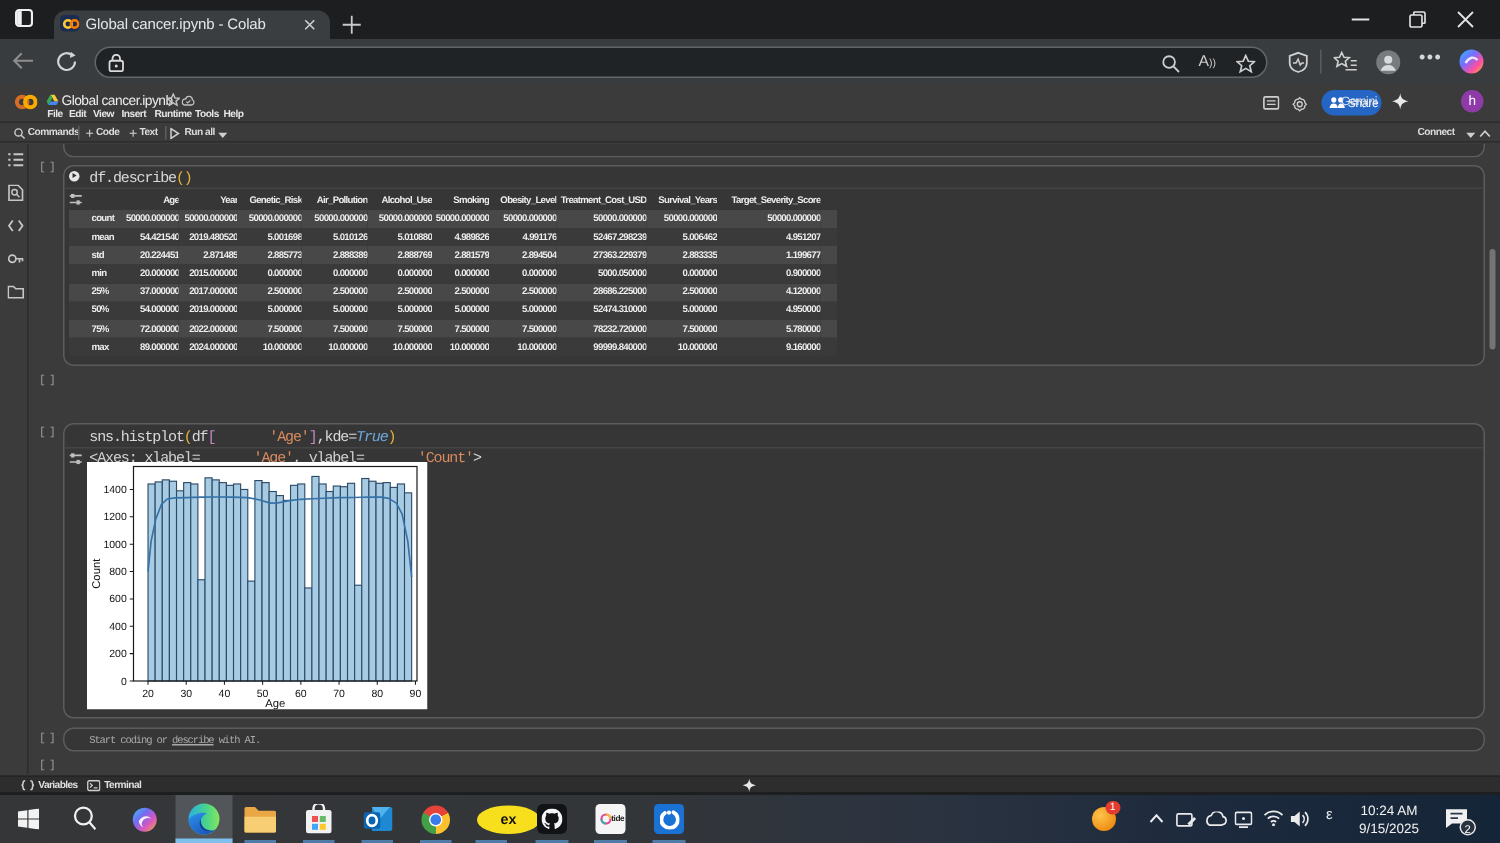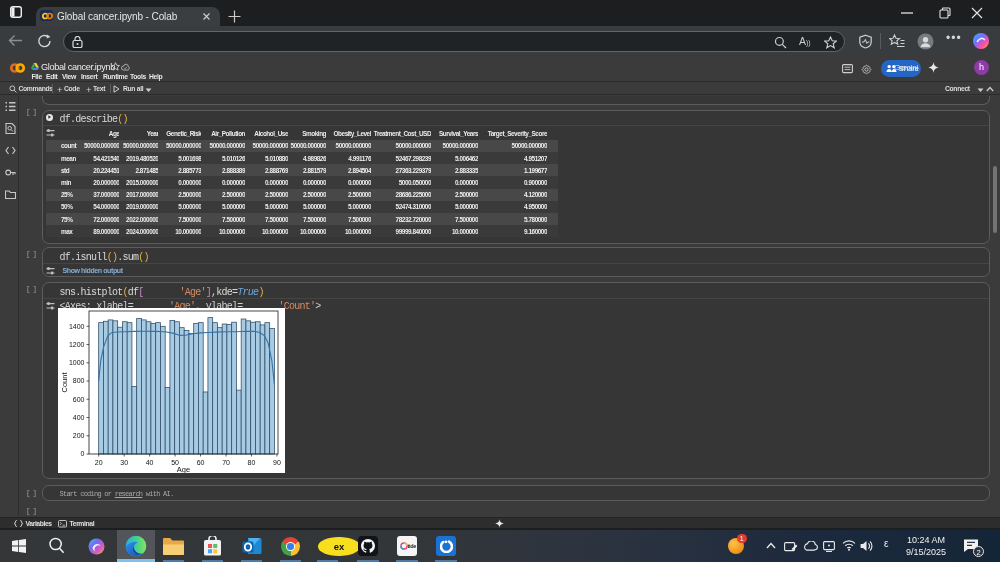--- a/index.html
+++ b/index.html
@@ -386,30 +386,20 @@
               <td>10.000000</td>
               <td>99999.840000</td>
               <td>10.000000</td>
               <td>9.160000</td>
               <td></td>
             </tr>
 </tbody>
         </table>
 
       <div class="gutter" style="top:154.5px">[ ]</div>
-      <div class="cell" style="top:151.5px;height:29.5px">
-        <div class="code abs" style="left:17px;top:3.8px">df.isnull<span class="y">()</span>.sum<span class="y">()</span></div>
-        <div class="abs" style="left:0;top:15px;width:100%;height:1px;background:#454545"></div>
-        <svg class="abs" style="left:3.5px;top:19px" width="9" height="8" viewBox="0 0 9 8">
-          <path d="M0.5 1.6 H8.5 M0.5 6 H8.5" stroke="#c0c0c0" stroke-width="1.1"></path>
-          <rect x="1.4" y="0.2" width="2.2" height="2.8" fill="#c0c0c0"></rect>
-          <rect x="5" y="4.6" width="2.2" height="2.8" fill="#c0c0c0"></rect>
-        </svg>
-        <div class="abs" style="left:20px;top:18.5px;font-size:7px;letter-spacing:-0.4px;font-weight:bold;color:#88aed6">Show hidden output</div>
-      </div>
 
       <div class="gutter" style="top:189.5px">[ ]</div>
       <div class="cell" style="top:186.5px;height:197px">
         <div class="code abs" style="left:17px;top:3.8px">sns.histplot<span class="y">(</span>df<span class="p">[</span><span class="o">'Age'</span><span class="p">]</span>,kde=<span class="b">True</span><span class="y">)</span></div>
         <div class="abs" style="left:0;top:15px;width:100%;height:1px;background:#454545"></div>
         <svg class="abs" style="left:3.5px;top:19px" width="9" height="8" viewBox="0 0 9 8">
           <path d="M0.5 1.6 H8.5 M0.5 6 H8.5" stroke="#c0c0c0" stroke-width="1.1"></path>
           <rect x="1.4" y="0.2" width="2.2" height="2.8" fill="#c0c0c0"></rect>
           <rect x="5" y="4.6" width="2.2" height="2.8" fill="#c0c0c0"></rect>
         </svg>
@@ -487,21 +477,21 @@
 <line x1="193.51" y1="146.0" x2="193.51" y2="148.5" stroke="#1a1a1a" stroke-width="0.7"></line>
 <text x="193.51" y="156.5" font-family="Liberation Sans, sans-serif" font-size="7" fill="#111" text-anchor="middle">80</text>
 <line x1="218.98" y1="146.0" x2="218.98" y2="148.5" stroke="#1a1a1a" stroke-width="0.7"></line>
 <text x="218.98" y="156.5" font-family="Liberation Sans, sans-serif" font-size="7" fill="#111" text-anchor="middle">90</text>
 <text x="125.5" y="163.5" font-family="Liberation Sans, sans-serif" font-size="7.5" fill="#111" text-anchor="middle">Age</text>
 <text x="8.5" y="74.5" font-family="Liberation Sans, sans-serif" font-size="7.5" fill="#111" text-anchor="middle" transform="rotate(-90 8.5 74.5)">Count</text>
 </svg>
 
       <div class="gutter" style="top:393px">[ ]</div>
       <div class="cell" style="top:389px;height:16px">
-        <div class="abs" style="left:17px;top:4px;font-family:'Liberation Mono',monospace;font-size:7px;letter-spacing:-0.75px;color:#a9a9a9">Start coding or <span style="text-decoration:underline">research</span> with AI.</div>
+        <div class="abs" style="left:17px;top:4px;font-family:'Liberation Mono',monospace;font-size:7px;letter-spacing:-0.75px;color:#a9a9a9">Start coding or <span style="text-decoration:underline">describe</span> with AI.</div>
       </div>
 
       <div class="gutter" style="top:411px">[ ]</div>
     </div>
     <div id="footerbar">
       <svg class="abs" style="left:14px;top:2.5px" width="9" height="7" viewBox="0 0 9 7">
         <path d="M2.8 0.5 Q1.4 0.5 1.4 1.9 Q1.4 3.5 0.3 3.5 Q1.4 3.5 1.4 5.1 Q1.4 6.5 2.8 6.5 M6.2 0.5 Q7.6 0.5 7.6 1.9 Q7.6 3.5 8.7 3.5 Q7.6 3.5 7.6 5.1 Q7.6 6.5 6.2 6.5" fill="none" stroke="#d0d0d0" stroke-width="1"></path>
       </svg>
       <div class="abs" style="left:25.5px;top:2.2px;font-size:6.8px;letter-spacing:-0.4px;font-weight:bold;color:#e0e0e0">Variables</div>
       <svg class="abs" style="left:58px;top:2.5px" width="9" height="7.5" viewBox="0 0 9 7.5">

